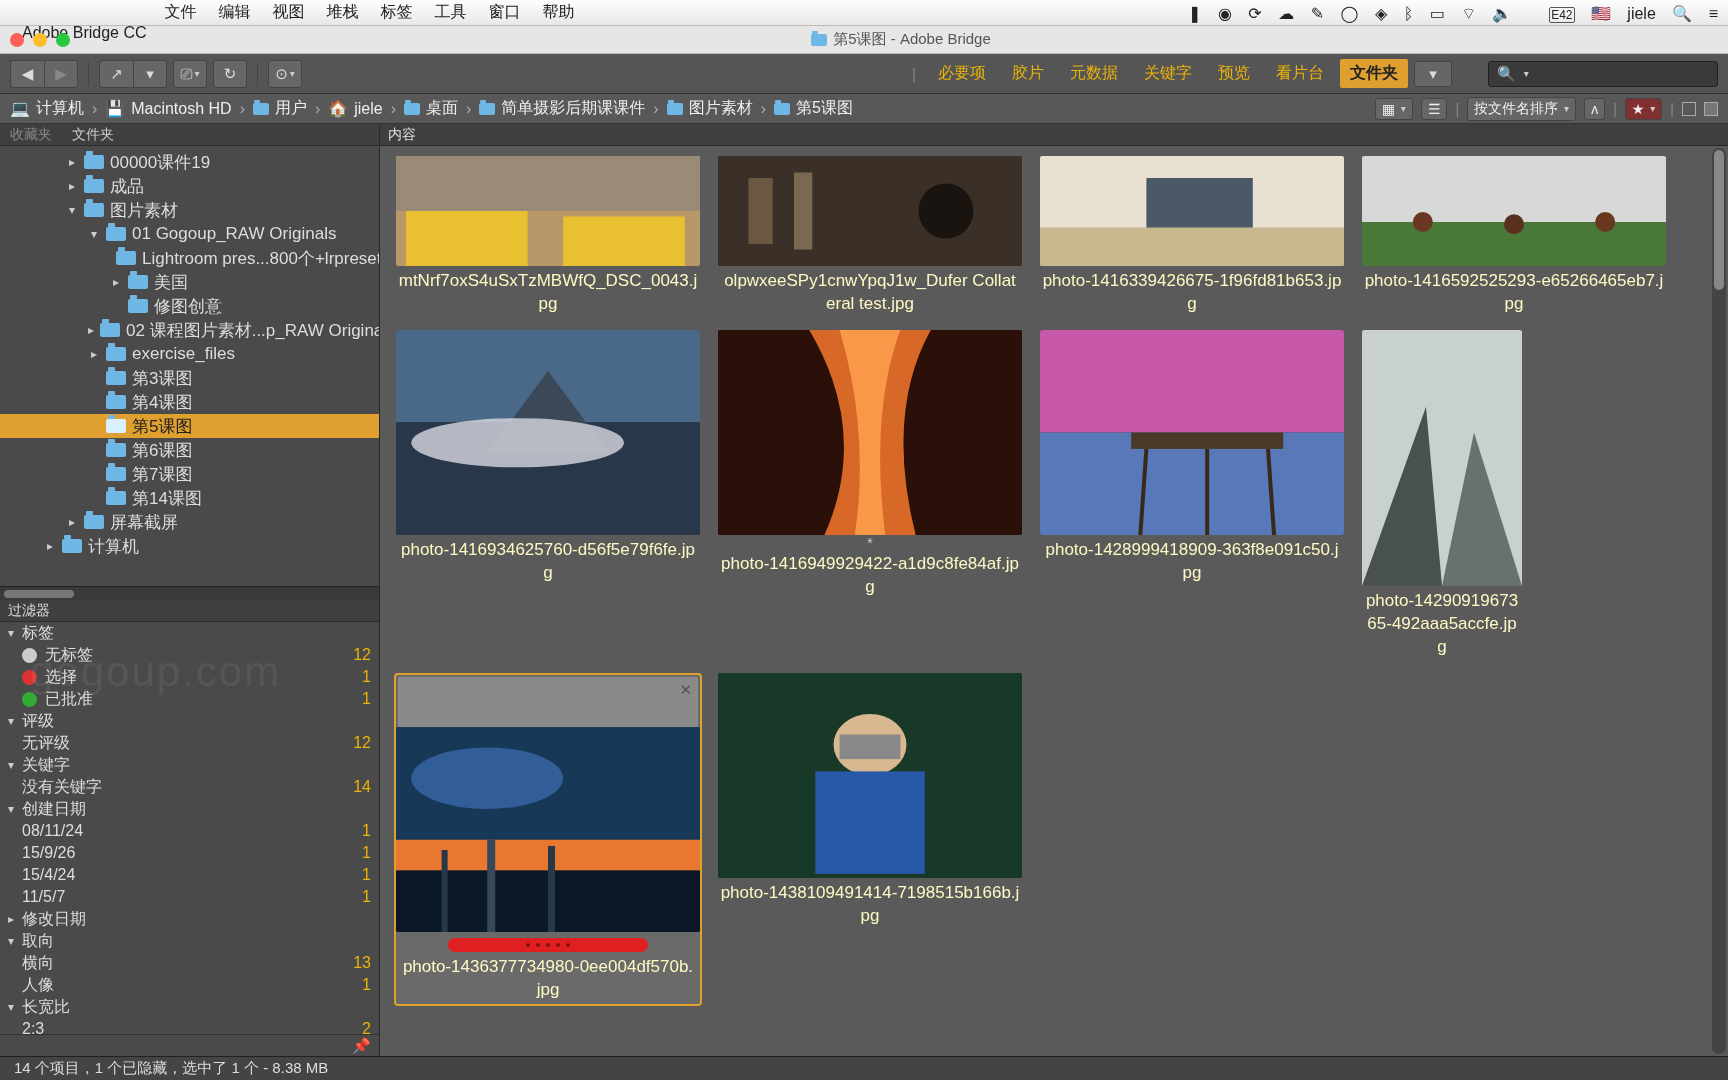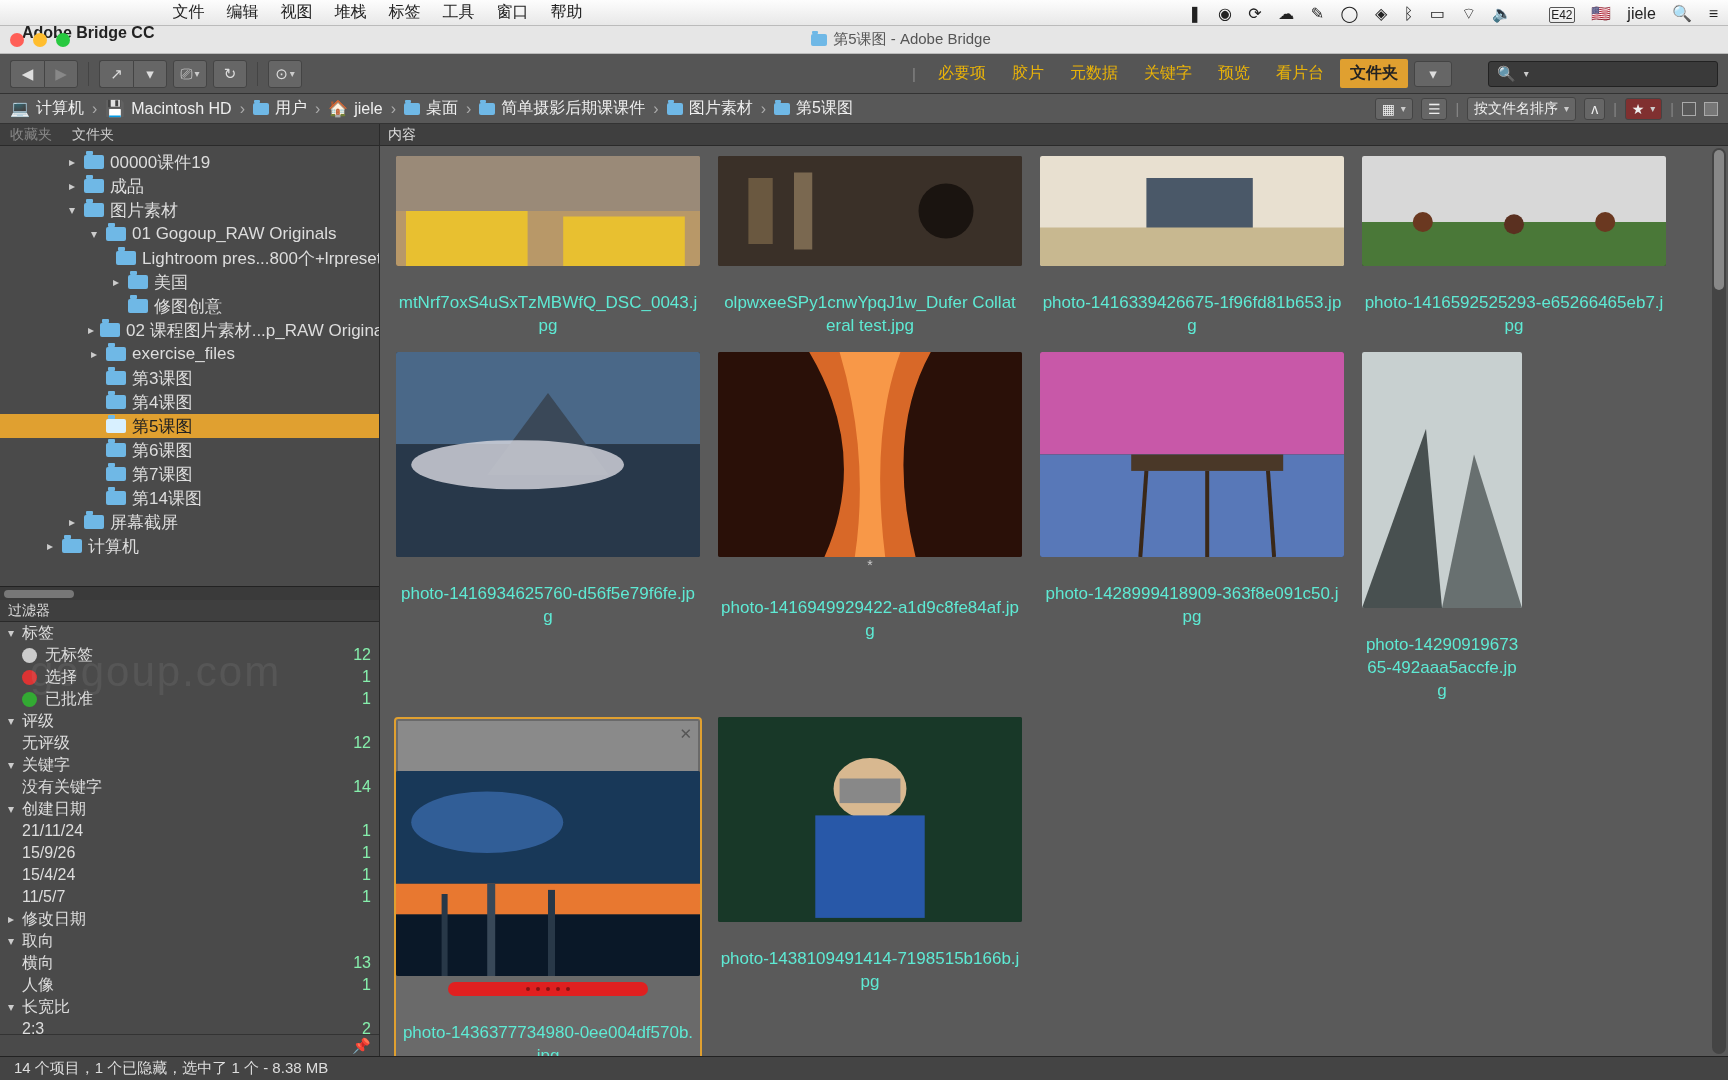--- a/index.html
+++ b/index.html
@@ -1,21 +1,21 @@
 <!DOCTYPE html>
 <html><head>
 <meta charset="utf-8">
 <style>
 * { margin: 0; padding: 0; box-sizing: border-box; font-family: -apple-system, "Helvetica Neue", Arial, sans-serif; }
 body { width: 1728px; height: 1080px; background: #4a4a4a; overflow: hidden; font-size: 15px; color: #ddd; }
 
 
 .mac-menubar { height: 26px; background: linear-gradient(#fdfdfd,#e8e8e8); display: flex; align-items: center; padding: 0 10px; color: #222; font-size: 16px; border-bottom: 1px solid #bbb; }
 .mac-menubar .apple { font-size: 18px; margin-right: 12px; }
-.mac-menubar .app-name { font-weight: 700; margin-right: 18px; margin-top: 40px; }
+.mac-menubar .app-name { font-weight: 400; margin-right: 18px; margin-top: 40px; }
 .mac-menubar .menu { margin-right: 22px; font-family: Liberation Mono, monospace; }
 .mac-menubar .spacer { flex: 1; }
 .mac-menubar .tray > span { margin-left: 12px; display:inline-flex; align-items:center; }
 
 
 .win-title { height: 28px; background: #e6e6e6; display: flex; align-items: center; padding: 0 10px; font-size: 15px; color: #555; border-bottom: 1px solid #bbb; }
 .traffic { display: flex; gap: 9px; margin-right: 14px; }
 .traffic span { width: 14px; height: 14px; border-radius: 50%; display: block; }
 .tr-red { background: #ff5f57; } .tr-yel { background: #ffbd2e; } .tr-grn { background: #28c940; }
 .win-title .title-text { flex: 1; text-align: center; display:flex; align-items:center; justify-content:center; gap:6px;}
@@ -66,32 +66,32 @@
 .indent-1{padding-left:44px;} .indent-2{padding-left:66px;} .indent-3{padding-left:88px;} .indent-4{padding-left:110px;}
 .tree-scroll{height:14px;background:#3a3a3a;border-top:1px solid #222;position:relative;}
 .tree-scroll::after{content:"";position:absolute;left:4px;top:3px;width:70px;height:8px;background:#777;border-radius:4px;}
 
 
 .filter { flex: 1; overflow: auto; font-size: 16px; }
 .filter-section { display: flex; align-items: center; height: 22px; padding: 0 8px; background: #4a4a4a; }
 .filter-section .disclose { width: 14px; font-size: 12px; color:#ccc;}
 .filter-row { display: flex; align-items: center; height: 22px; padding: 0 8px 0 22px; }
 .filter-row .label { flex: 1; display:flex; align-items:center; gap:8px;}
-.filter-row .count { color: #86efac; }
+.filter-row .count { color: #eab308; }
 .dot{width:15px;height:15px;border-radius:50%;display:inline-block;}
 .dot.grey{background:#ccc;} .dot.red{background:#d33;} .dot.green{background:#3a3;}
 .filter-bottom{height:22px;border-top:1px solid #333;display:flex;justify-content:flex-end;align-items:center;padding:0 8px;}
 
 
 .grid { flex: 1; overflow: auto; padding: 10px 14px; position:relative;}
 .grid-inner { display: flex; flex-wrap: wrap; gap: 14px; align-content: flex-start; }
 .thumb-cell { width: 308px; display: flex; flex-direction: column; align-items: center; }
 .thumb-cell.selected { background:#6a6a6a; border:2px solid #e0a030; border-radius:4px; padding:2px;}
 .thumb-img { width: 304px; background: #333; border-radius: 2px; display:flex; align-items:center; justify-content:center; overflow:hidden; position:relative;}
-.thumb-cap { text-align: center; font-size: 17px; color: #5eead4; margin-top: 26px; line-height: 1.35; word-break: break-all; padding: 0 4px; min-height:46px;}
+.thumb-cap { text-align: center; font-size: 17px; color: #fef9c3; margin-top: 4px; line-height: 1.35; word-break: break-all; padding: 0 4px; min-height:46px;}
 .star-line{font-size:14px; color:#ccc; height:14px;}
 .rating-bar{width:200px;height:14px;background:#e02020;border-radius:8px;margin-top:6px;display:flex;justify-content:center;align-items:center;gap:6px;}
 .rating-bar span{width:4px;height:4px;background:rgba(0,0,0,.4);border-radius:50%;}
 .vscroll{position:absolute;right:2px;top:2px;bottom:2px;width:14px;background:#444;border-radius:7px;}
 .vscroll::after{content:"";position:absolute;top:2px;left:2px;right:2px;height:140px;background:#888;border-radius:6px;}
 
 
 .art{width:100%;height:100%;}
 
 
@@ -356,21 +356,21 @@
         </div>
         <div class="filter-row">
           <span class="label">没有关键字</span>
           <span class="count">14</span>
         </div>
         <div class="filter-section">
           <span class="disclose">▾</span>
           <span>创建日期</span>
         </div>
         <div class="filter-row">
-          <span class="label">21/11/24</span>
+          <span class="label">08/11/24</span>
           <span class="count">1</span>
         </div>
         <div class="filter-row">
           <span class="label">15/9/26</span>
           <span class="count">1</span>
         </div>
         <div class="filter-row">
           <span class="label">15/4/24</span>
           <span class="count">1</span>
         </div>

